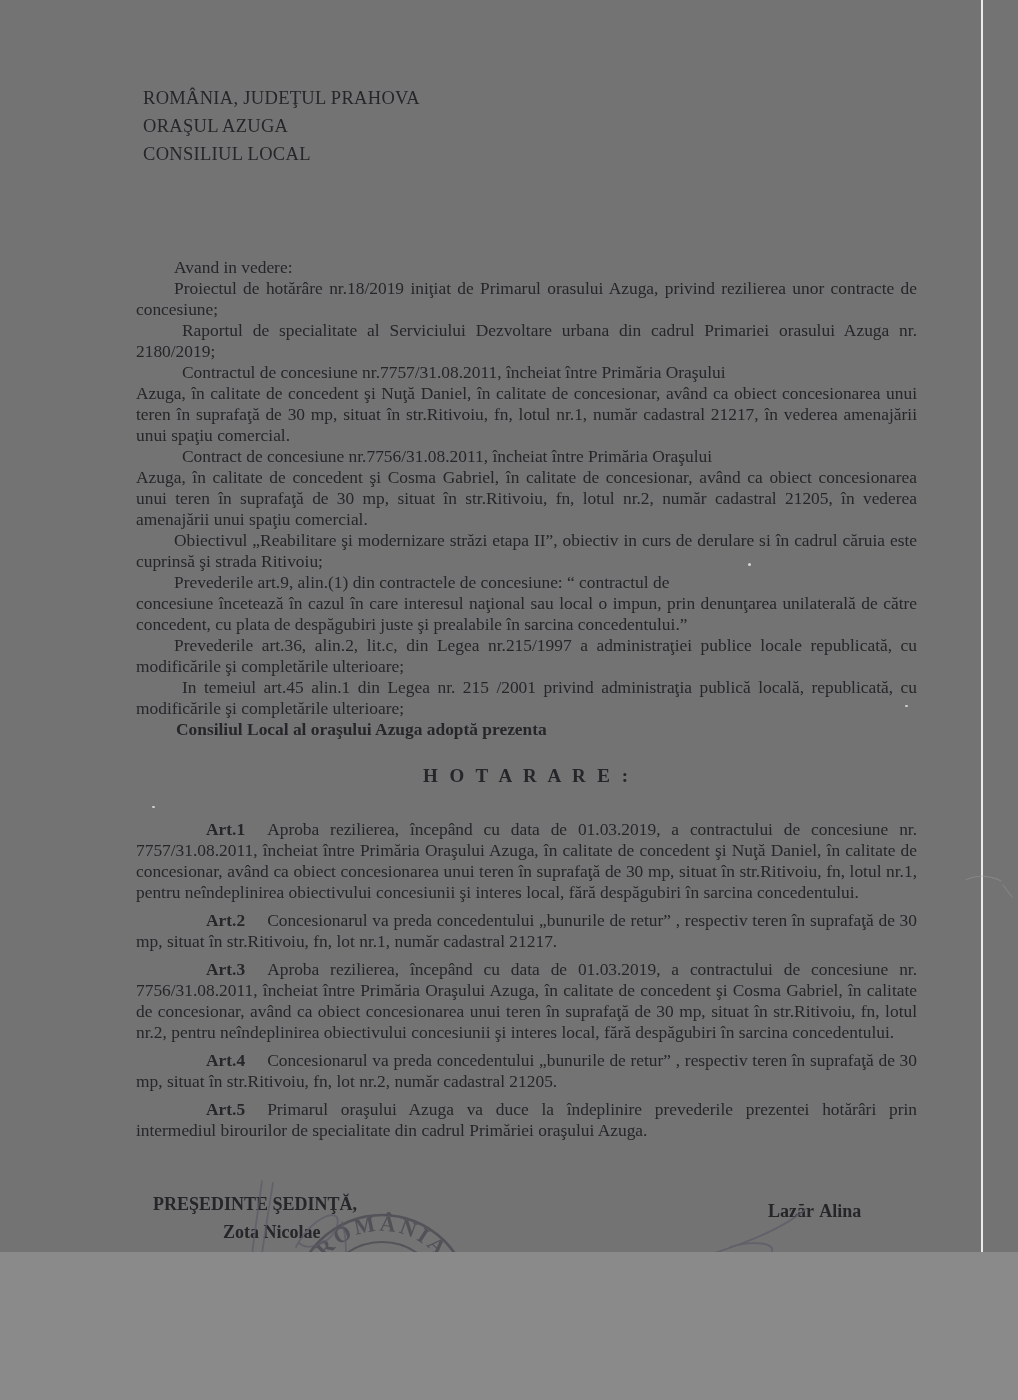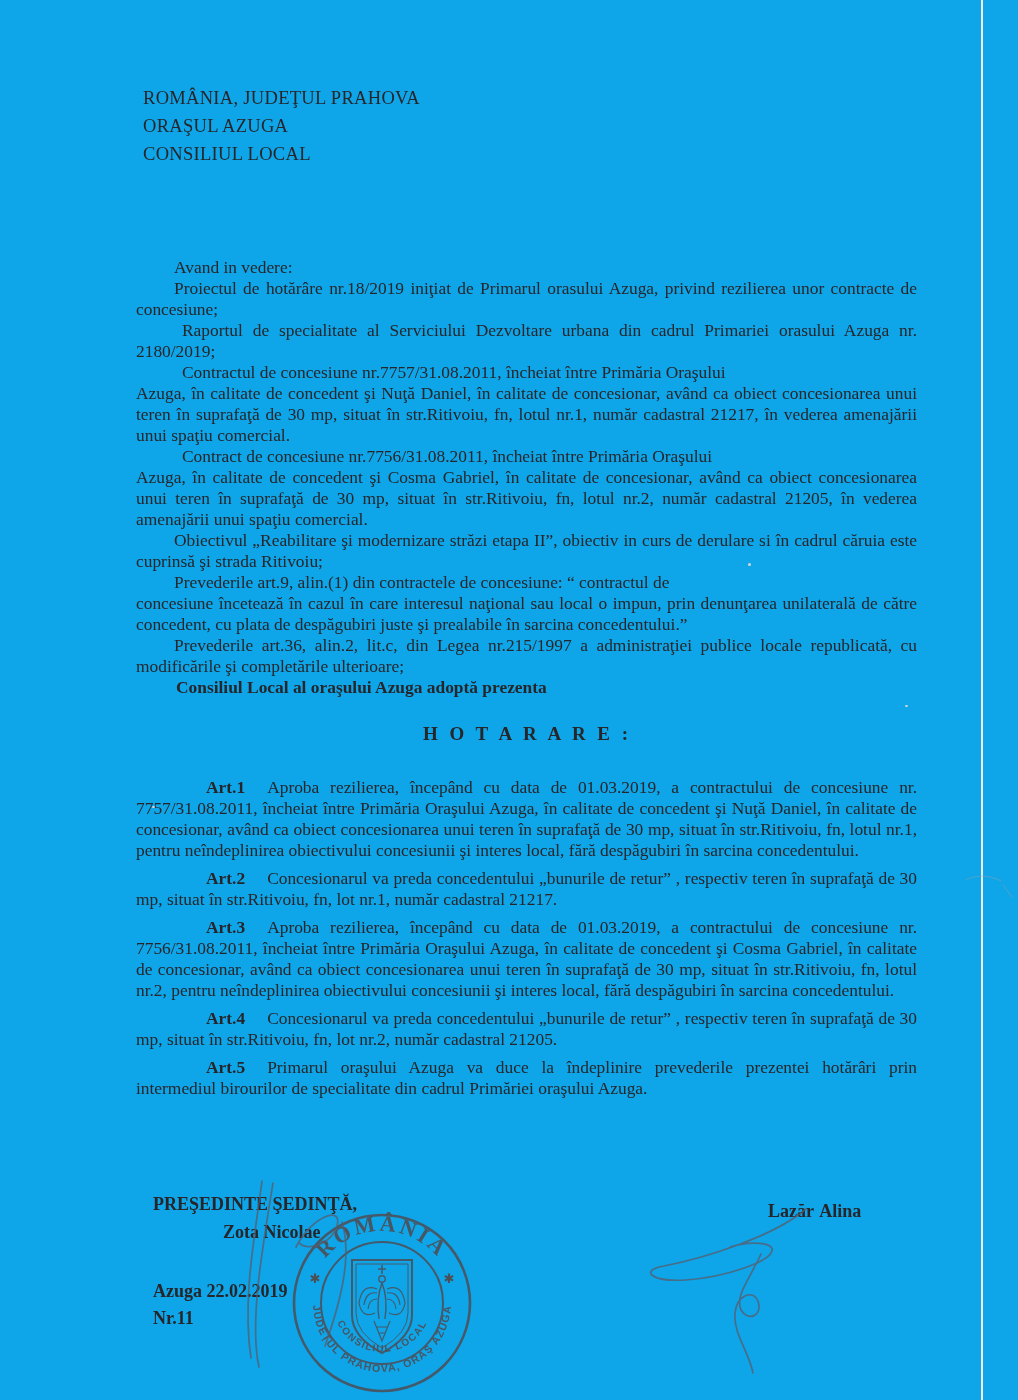--- a/index.html
+++ b/index.html
@@ -1,20 +1,20 @@
 <!DOCTYPE html>
 <html><head>
 <meta charset="utf-8">
 <style>
   html,body{margin:0;padding:0;background:#8a8a8a;}
   .page{
     position:relative;
-    width:1018px;height:1400px;
+    width:1018px;height:1252px;
     margin:0 auto;
-    background:#0ea5e9;
+    background:#737373;
     font-family:"Liberation Serif","DejaVu Serif",serif;
     color:#26262a;
     overflow:hidden;
   }
   
   .fold-line{position:absolute;top:0;left:981px;width:2px;height:1400px;background:#ecece8;}
   .speck{position:absolute;border-radius:50%;background:#d8d8d2;}
 
   .header{position:absolute;left:143px;top:84px;font-size:18.5px;line-height:28px;letter-spacing:.3px;}
   .title-block{position:absolute;left:0;top:164px;width:1018px;text-align:center;}
@@ -68,20 +68,21 @@
   <div class="doc">
     <p class="intro">Avand in vedere:</p>
 
     <p class="pre ind-a"><span>Proiectul de hotărâre nr.18/2019 iniţiat de Primarul orasului Azuga, privind rezilierea unor contracte de concesiune;</span></p>
     <p class="pre ind-b"><span>Raportul de specialitate al Serviciului Dezvoltare urbana din cadrul Primariei orasului Azuga nr. 2180/2019;</span></p>
     <p class="pre ind-b"><span>Contractul de concesiune nr.7757/31.08.2011, încheiat între Primăria Oraşului</span><br><span>Azuga, în calitate de concedent şi Nuţă Daniel, în calitate de concesionar, având ca obiect concesionarea unui teren în suprafaţă de 30 mp, situat în str.Ritivoiu, fn, lotul nr.1, număr cadastral 21217, în vederea amenajării unui spaţiu comercial.</span></p>
     <p class="pre ind-b"><span>Contract de concesiune nr.7756/31.08.2011, încheiat între Primăria Oraşului</span><br><span>Azuga, în calitate de concedent şi Cosma Gabriel, în calitate de concesionar, având ca obiect concesionarea unui teren în suprafaţă de 30 mp, situat în str.Ritivoiu, fn, lotul nr.2, număr cadastral 21205, în vederea amenajării unui spaţiu comercial.</span></p>
     <p class="pre ind-a"><span>Obiectivul „Reabilitare şi modernizare străzi etapa II”, obiectiv in curs de derulare si în cadrul căruia este cuprinsă şi strada Ritivoiu;</span></p>
     <p class="pre ind-a"><span>Prevederile art.9, alin.(1) din contractele de concesiune: “ contractul de</span><br><span>concesiune încetează în cazul în care interesul naţional sau local o impun, prin denunţarea unilaterală de către concedent, cu plata de despăgubiri juste şi prealabile în sarcina concedentului.”</span></p>
     <p class="pre ind-a"><span>Prevederile art.36, alin.2, lit.c, din Legea nr.215/1997 a administraţiei publice locale republicată, cu modificările şi completările ulterioare;</span></p>
+    <p class="pre ind-b"><span>In temeiul art.45 alin.1 din Legea nr. 215 /2001 privind administraţia publică locală, republicată, cu modificările şi completările ulterioare;</span></p>
 
     <p class="adopt">Consiliul Local al oraşului Azuga adoptă prezenta</p>
 
     <p class="decision">H O T A R A R E :</p>
 
     <p class="art"><b>Art.1</b><span>Aproba rezilierea, începând cu data de 01.03.2019, a contractului de concesiune nr. 7757/31.08.2011, încheiat între Primăria Oraşului Azuga, în calitate de concedent şi Nuţă Daniel, în calitate de concesionar, având ca obiect concesionarea unui teren în suprafaţă de 30 mp, situat în str.Ritivoiu, fn, lotul nr.1, pentru neîndeplinirea obiectivului concesiunii şi interes local, fără despăgubiri în sarcina concedentului.</span></p>
     <p class="art"><b>Art.2</b><span>Concesionarul va preda concedentului „bunurile de retur” , respectiv teren în suprafaţă de 30 mp, situat în str.Ritivoiu, fn, lot nr.1, număr cadastral 21217.</span></p>
     <p class="art"><b>Art.3</b><span>Aproba rezilierea, începând cu data de 01.03.2019, a contractului de concesiune nr. 7756/31.08.2011, încheiat între Primăria Oraşului Azuga, în calitate de concedent şi Cosma Gabriel, în calitate de concesionar, având ca obiect concesionarea unui teren în suprafaţă de 30 mp, situat în str.Ritivoiu, fn, lotul nr.2, pentru neîndeplinirea obiectivului concesiunii şi interes local, fără despăgubiri în sarcina concedentului.</span></p>
     <p class="art"><b>Art.4</b><span>Concesionarul va preda concedentului „bunurile de retur” , respectiv teren în suprafaţă de 30 mp, situat în str.Ritivoiu, fn, lot nr.2, număr cadastral 21205.</span></p>
     <p class="art"><b>Art.5</b><span>Primarul oraşului Azuga va duce la îndeplinire prevederile prezentei hotărâri prin intermediul birourilor de specialitate din cadrul Primăriei oraşului Azuga.</span></p>

